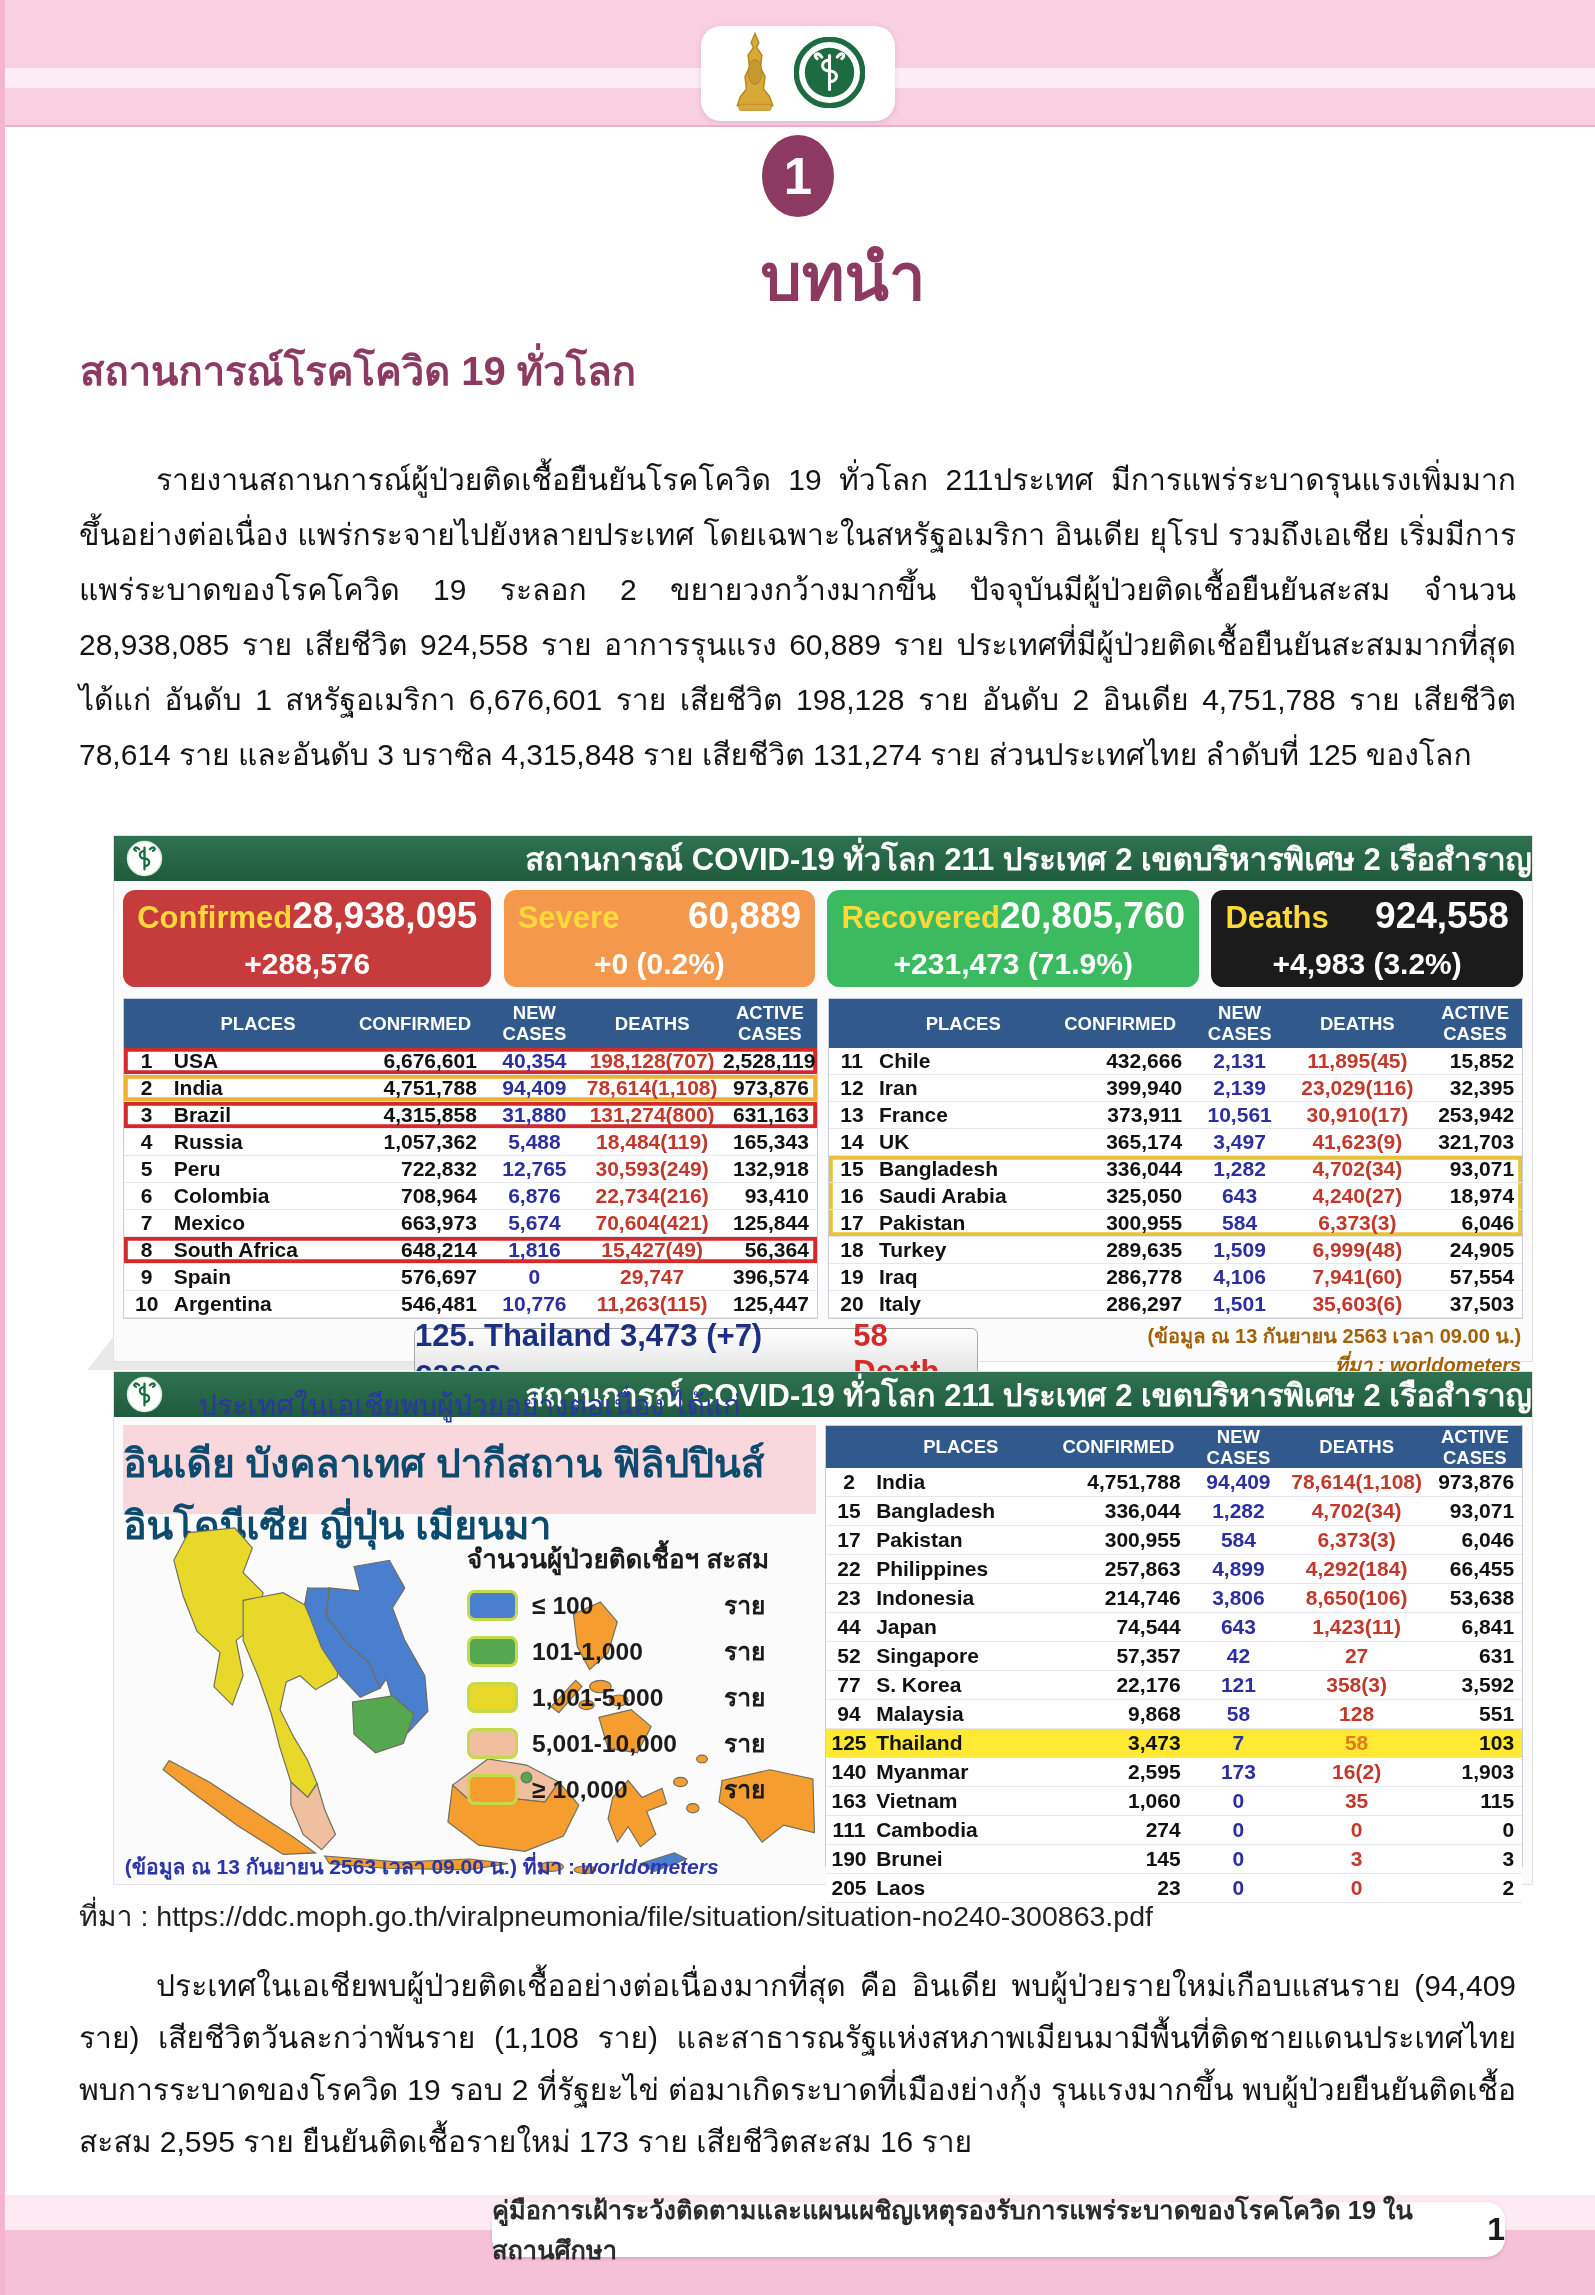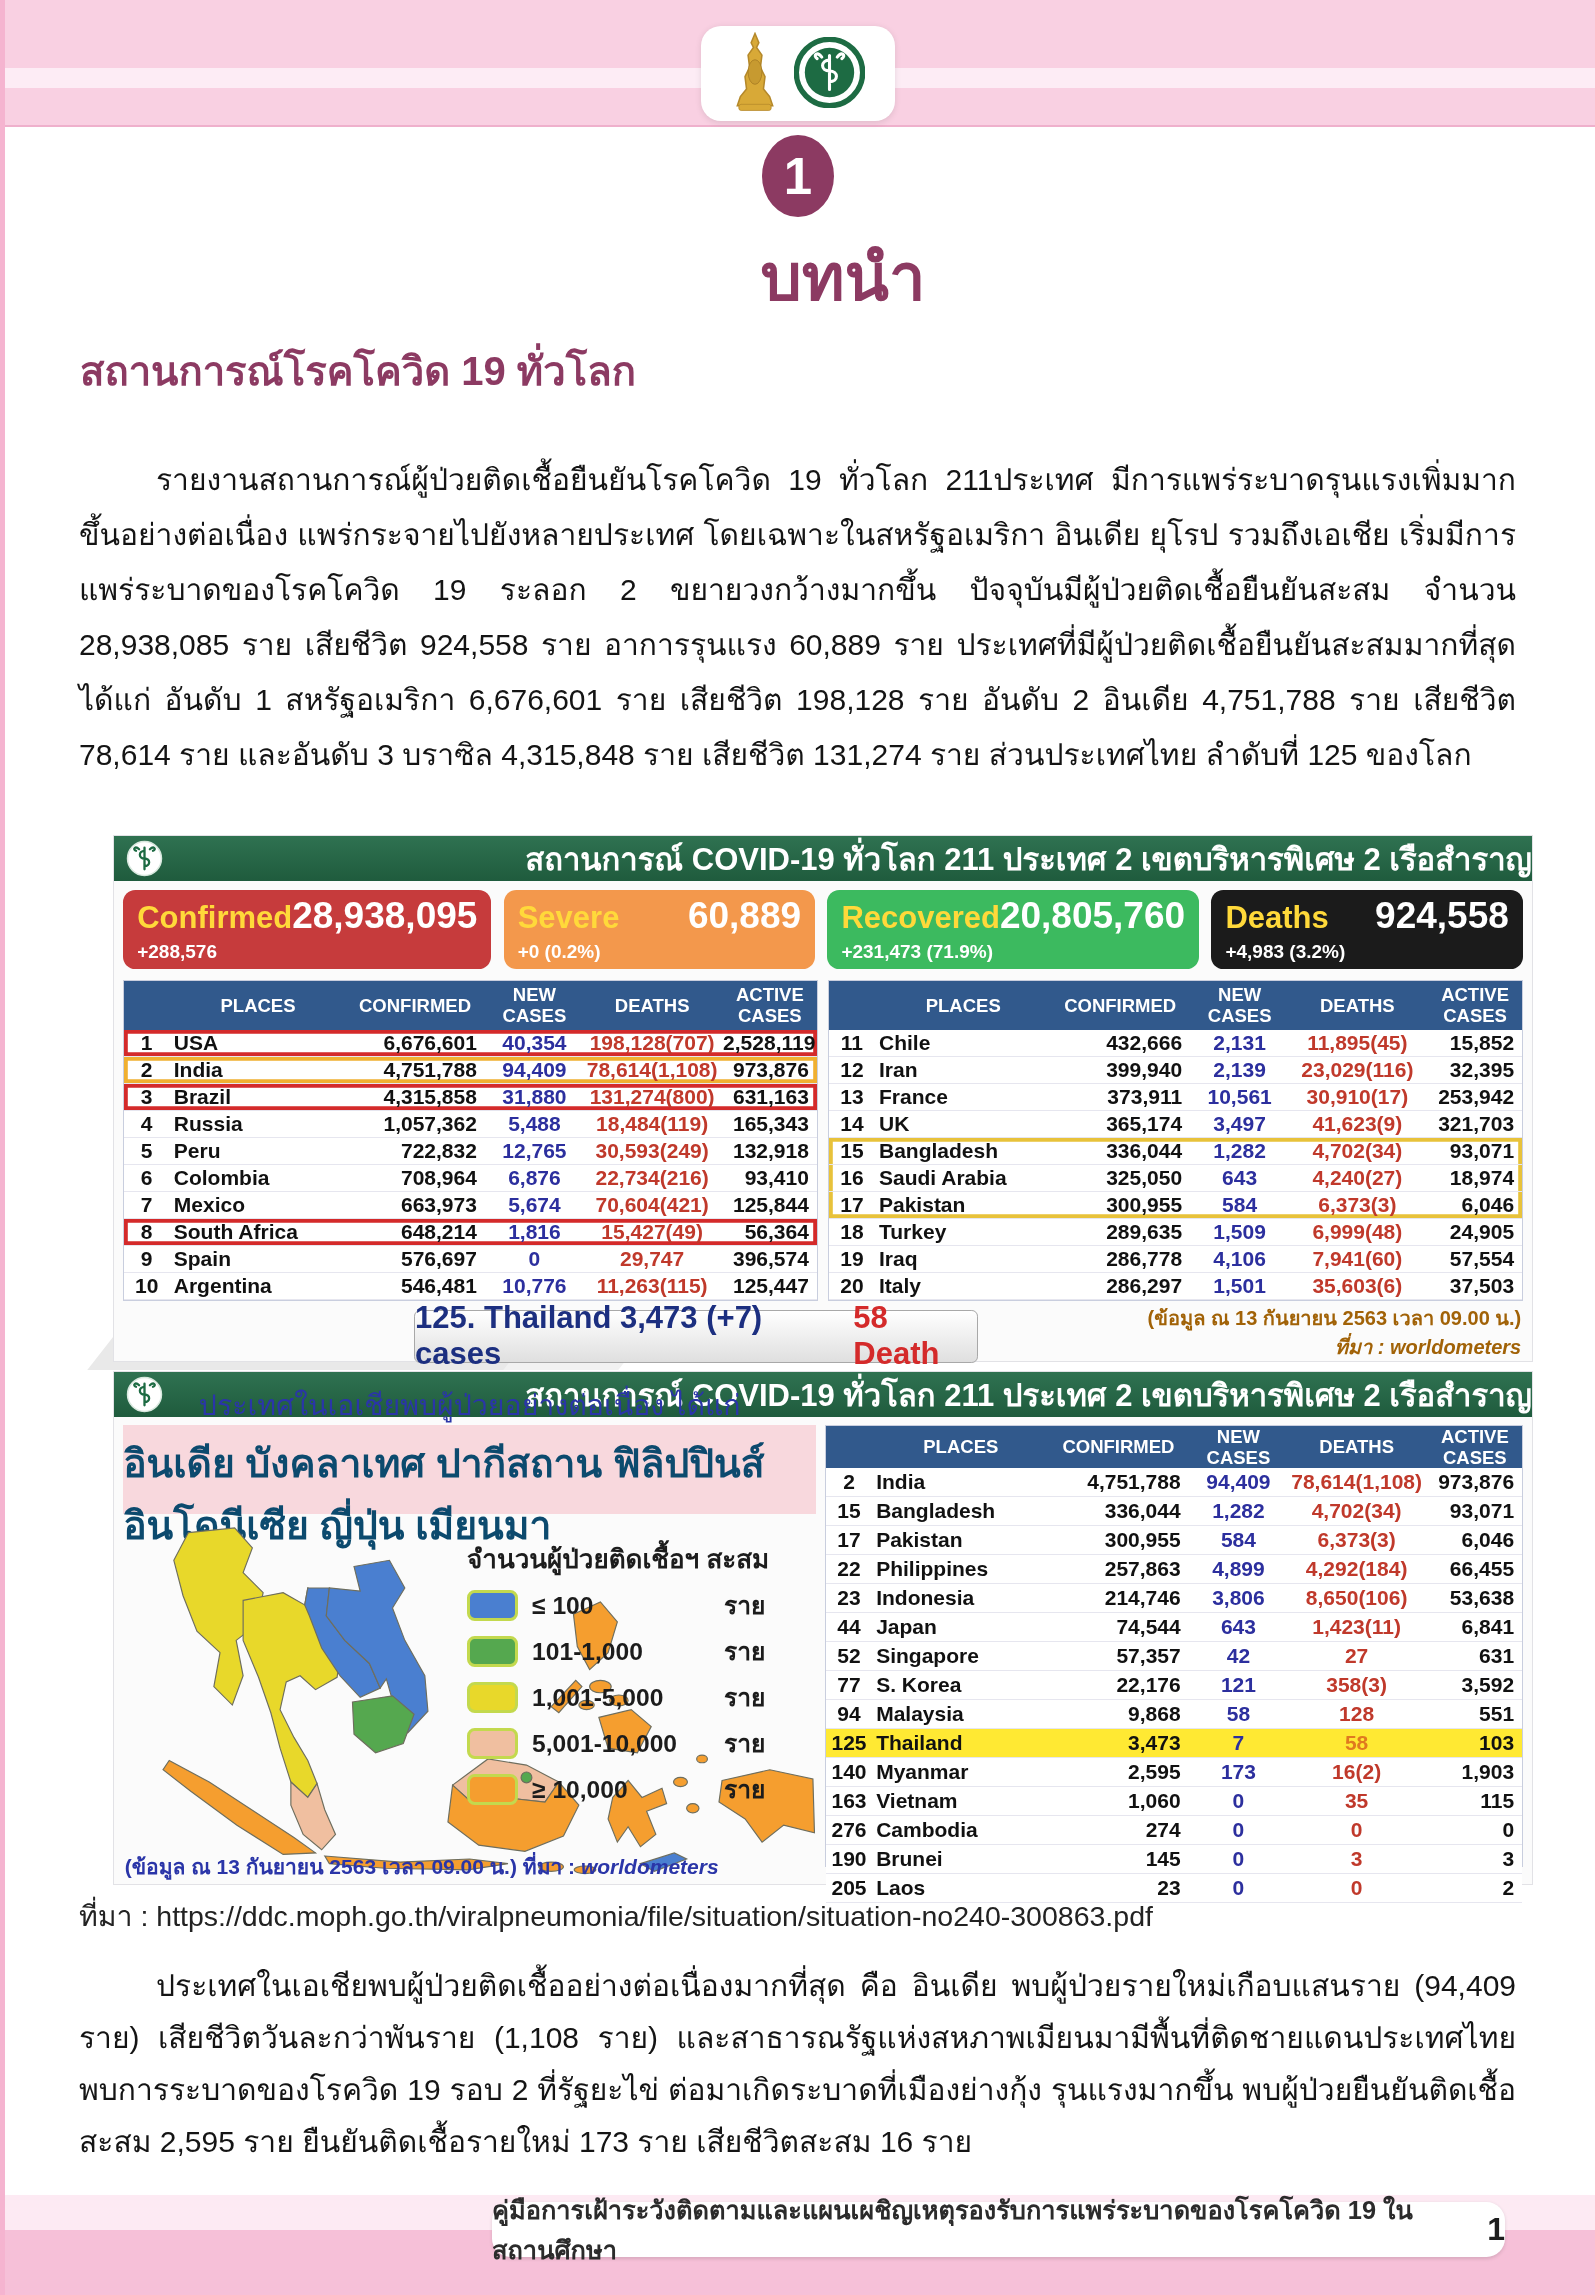--- a/index.html
+++ b/index.html
@@ -30,21 +30,21 @@
   .tbl2{top:1371px;height:512px;}
   .gbar{height:45px;background:linear-gradient(#2f7251,#1f5b3d);display:flex;align-items:center;justify-content:flex-end;
         position:relative;color:#fff;font-size:31px;font-weight:bold;}
   .gbar .glogo{position:absolute;left:12.3px;top:3.8px;width:37px;height:37px;}
   
   .stats{display:flex;gap:12.3px;padding:9.2px 9.2px 4.6px;}
   .stat{flex:1;border-radius:12.3px;padding:4.6px 14px 6.2px;color:#fff;}
   .stat .r1{display:flex;justify-content:space-between;align-items:baseline;}
   .stat .lbl{font-size:31px;font-weight:bold;color:#ffd93a;}
   .stat .val{font-size:37px;font-weight:bold;}
-  .stat .delta{text-align:left;font-size:19px;font-weight:bold;margin-top:4px;}
+  .stat .delta{text-align:center;font-size:30px;font-weight:bold;margin-top:10px;}
   
   .tables{display:flex;gap:10.8px;padding:6.2px 9.2px 0;}
   .ttab{flex:1;border:0.8px solid #c9cede;background:#fff;}
   .thead{display:flex;background:#31598c;color:#fff;font-weight:bold;font-size:18.5px;height:49px;align-items:center;text-align:center;line-height:21px;}
   .trow{display:flex;height:26px;align-items:center;font-size:21px;font-weight:bold;background:#fff;border-bottom:1.5px solid #e6e6ef;}
   .t2 .trow{height:28px;}
   .c-rank{width:6.5%;text-align:center;}
   .c-place{width:25%;text-align:left;padding-left:4.6px;box-sizing:border-box;}
   .c-conf{width:21%;text-align:right;padding-right:10.8px;box-sizing:border-box;}
   .c-new{width:13.5%;text-align:center;color:#2c2f9e;}
@@ -567,21 +567,21 @@
           </div>
           <div class="trow">
             <span class="c-rank">163</span>
             <span class="c-place">Vietnam</span>
             <span class="c-conf">1,060</span>
             <span class="c-new">0</span>
             <span class="c-deaths">35</span>
             <span class="c-active">115</span>
           </div>
           <div class="trow">
-            <span class="c-rank">276</span>
+            <span class="c-rank">111</span>
             <span class="c-place">Cambodia</span>
             <span class="c-conf">274</span>
             <span class="c-new">0</span>
             <span class="c-deaths">0</span>
             <span class="c-active">0</span>
           </div>
           <div class="trow">
             <span class="c-rank">190</span>
             <span class="c-place">Brunei</span>
             <span class="c-conf">145</span>

